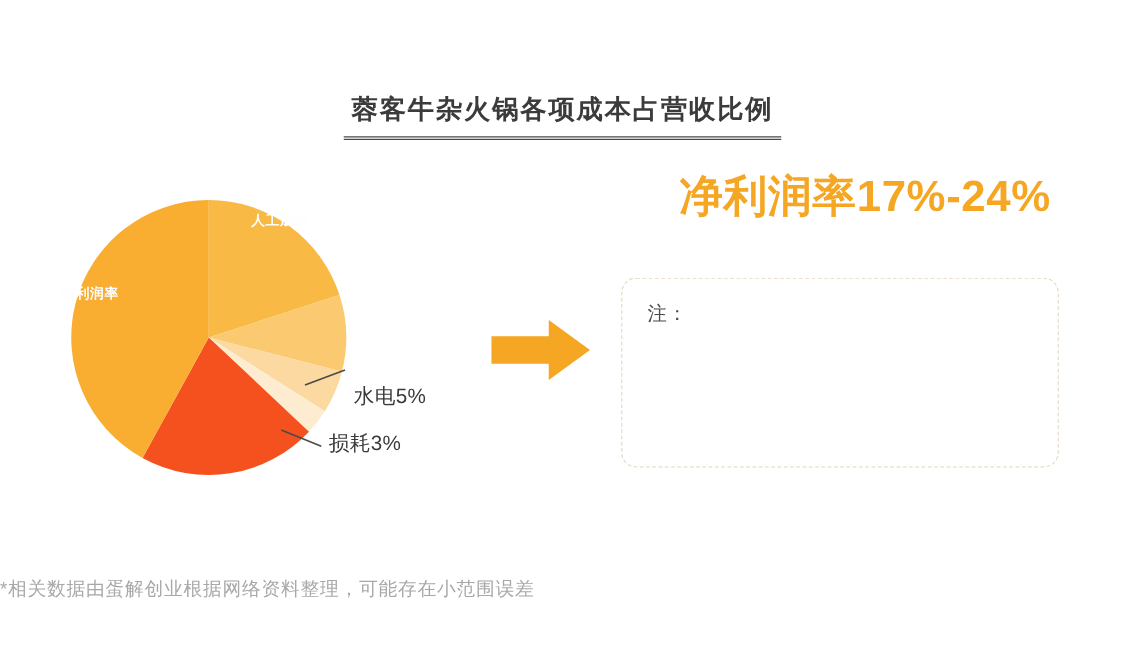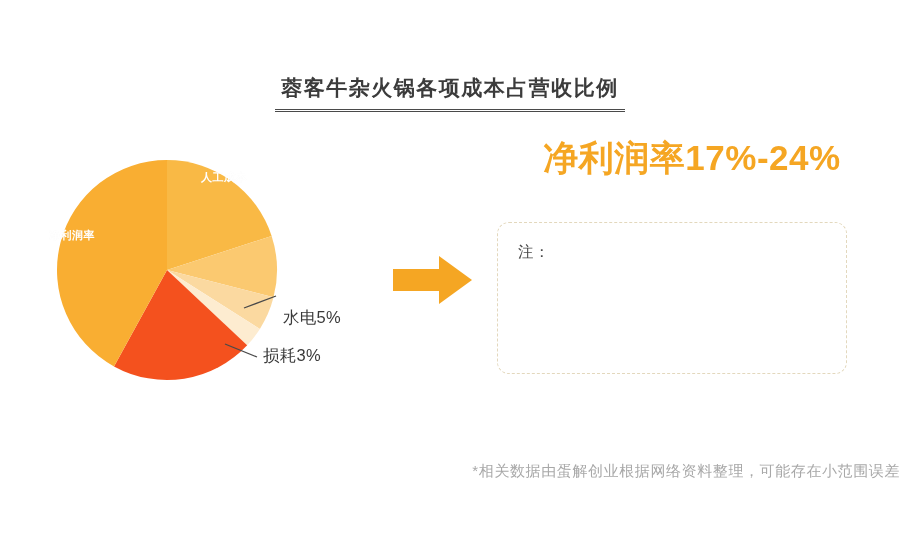--- a/index.html
+++ b/index.html
@@ -127,21 +127,21 @@
     letter-spacing: 0.2px;
     text-align: justify;
   }
 
   
   #footnote {
     position: absolute;
     left: 0;
     top: 462px;
     width: 900px;
-    text-align: right;
+    text-align: left;
     font-size: 15px;
     color: #a8a8a8;
     letter-spacing: 0.6px;
   }
 </style>
 </head>
 <body>
 
 <div id="title-block">
   <div id="page-title">蓉客牛杂火锅各项成本占营收比例</div>

